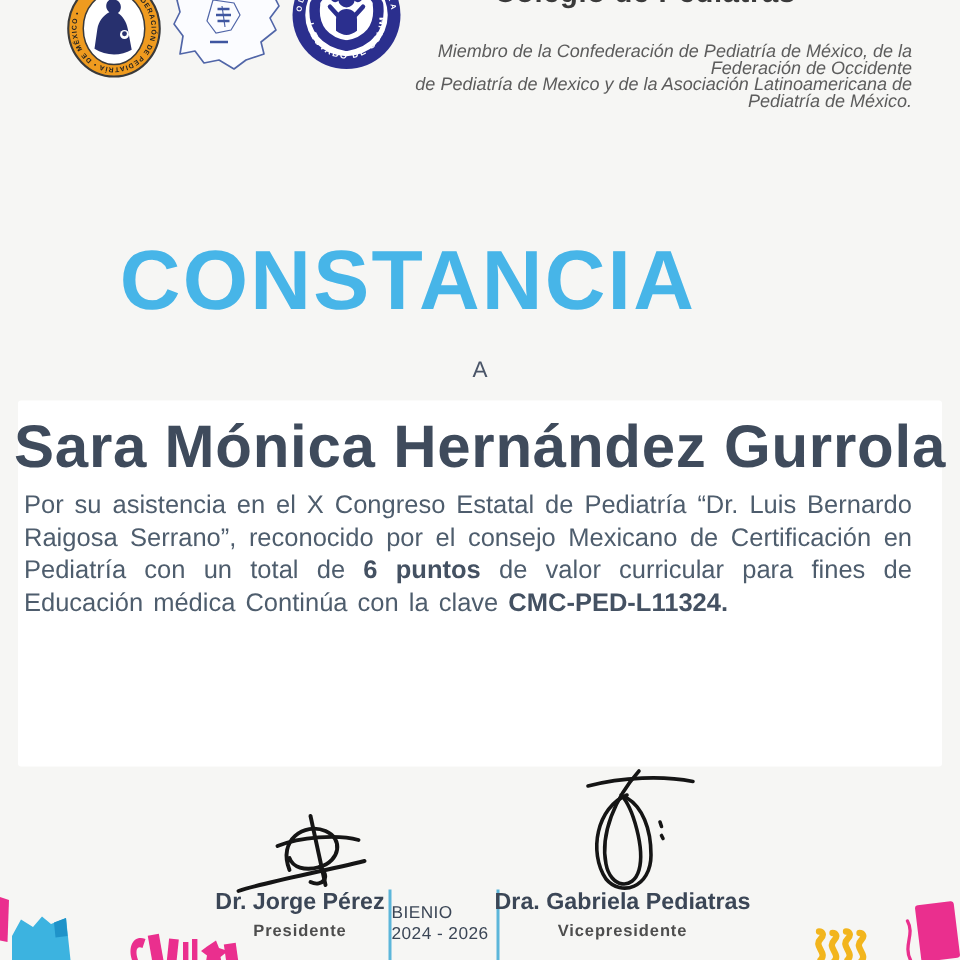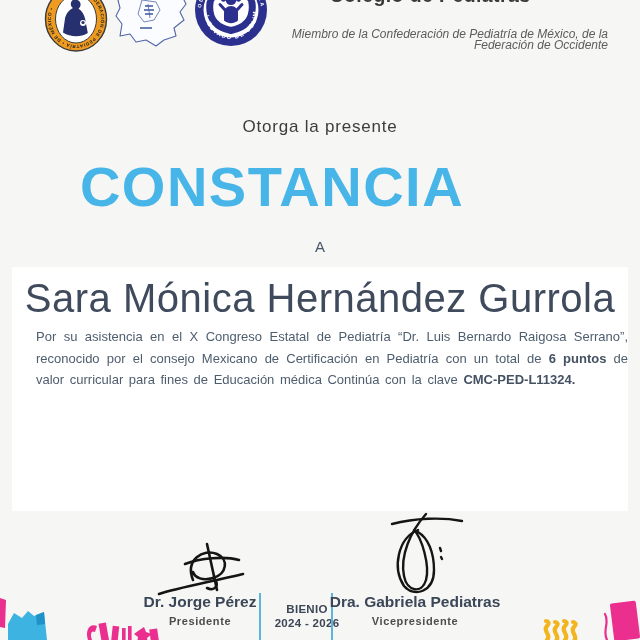--- a/index.html
+++ b/index.html
@@ -22,35 +22,35 @@
   .logo{position:absolute;}
   
   .intro{left:0;top:117px;width:640px;text-align:center;
     font-size:17px;letter-spacing:.8px;color:#3d3d3d;}
   .big-title{left:0;top:156px;width:544px;text-align:center;
     font-size:56px;font-weight:700;letter-spacing:1.5px;line-height:62px;}
   .prep{left:0;top:238px;width:640px;text-align:center;
     font-size:15px;color:#4a5568;}
   .card{left:12px;top:267px;width:616px;height:244px;background:#ffffff;border-radius:2px;}
   .recipient{left:0;top:276px;width:640px;text-align:center;
-    font-size:40px;font-weight:400;letter-spacing:.5px;color:#3f4b5c;}
-  .body-par{left:36px;top:326px;width:592px;margin:0;
-    font-size:13px;line-height:21.5px;color:#4e5d6d;
+    font-size:40px;font-weight:700;letter-spacing:.5px;color:#3f4b5c;}
+  .body-par{left:16px;top:326px;width:592px;margin:0;
+    font-size:17px;line-height:21.5px;color:#4e5d6d;
     text-align:justify;text-align-last:left;word-spacing:2px;}
   .body-par b{color:#445162;}
   .event-date{left:0;top:406px;width:640px;text-align:center;
     font-size:13px;color:#55606e;letter-spacing:.2px;}
   
   .sig-block{text-align:center;color:#3b4656;}
   .sig-name{font-size:15.5px;font-weight:700;line-height:19px;}
   .sig-role{font-size:11px;font-weight:700;color:#4d4d4d;letter-spacing:.6px;margin-top:4px;}
   .sig-left-block{left:110px;top:592px;width:180px;}
   .sig-right-block{left:325px;top:592px;width:180px;}
-  .bienio{left:261px;top:602px;width:92px;text-align:center;color:#3b4656;
-    font-size:11.5px;font-weight:700;line-height:14px;letter-spacing:.3px;}
+  .bienio{left:261px;top:602px;width:92px;color:#3b4656;
+    font-size:11.5px;font-weight:400;line-height:14px;letter-spacing:.3px;}
   .divider{width:2px;height:47px;background:#5cb6da;top:593px;}
   .divider.dl{left:259px;}
   .divider.dr{left:331px;}
   svg{display:block;}
 </style>
 </head>
 <body>
 
 <div id="page">
 
@@ -88,23 +88,23 @@
     <text font-size="5" fill="#ffffff" font-weight="bold" letter-spacing="2" text-anchor="middle">
       <textPath href="#lp3t" startOffset="50%">COLEGIO DE PEDIATRAS</textPath>
     </text>
   </svg>
 
   <div class="abs org-name">
     <div>Colegio de Pediatras</div>
   </div>
   <div class="abs membership">
     <div>Miembro de la Confederación de Pediatría de México, de la Federación de Occidente</div>
+    <div>de Pediatría de Mexico y de la Asociación Latinoamericana de Pediatría de México.</div>
   </div>
 
-  <div class="abs intro">Otorga la presente</div>
 
   <div class="abs big-title" id="certTitle" style="color: rgb(71, 181, 232);">CONSTANCIA</div>
 
   <div class="abs prep">A</div>
 
   <div class="abs card"></div>
 
   <div class="abs recipient">Sara Mónica Hernández Gurrola</div>
 
   <p class="abs body-par"><span>Por su asistencia en el X Congreso Estatal de Pediatría “Dr. Luis Bernardo Raigosa Serrano”, reconocido por el consejo Mexicano de Certificación en Pediatría con un total de </span><b>6 puntos</b><span> de valor curricular para fines de Educación médica Continúa con la clave </span><b>CMC-PED-L11324.</b></p>

